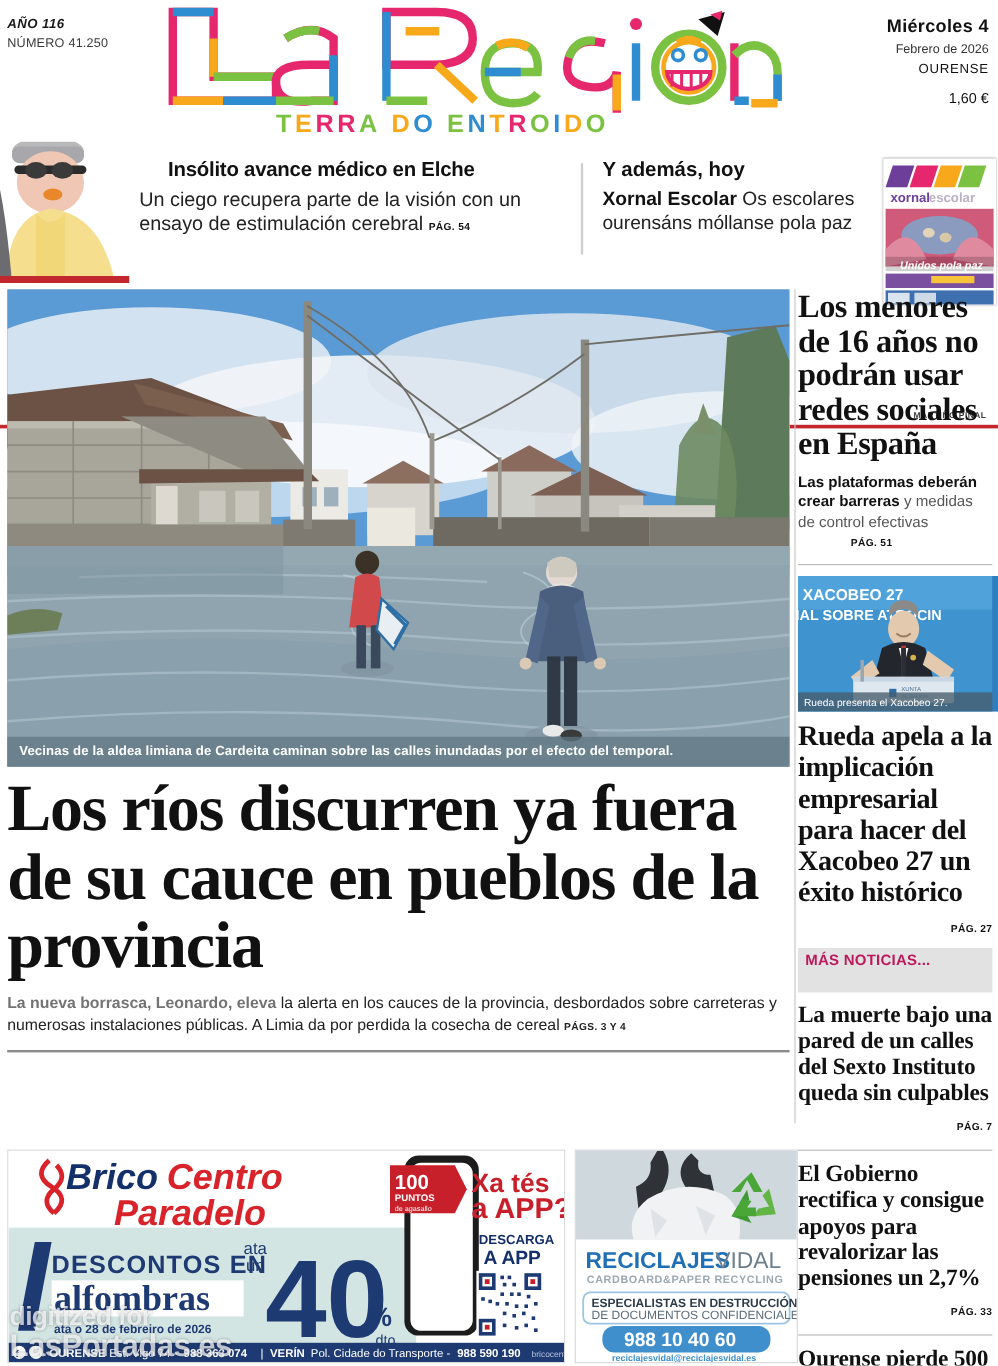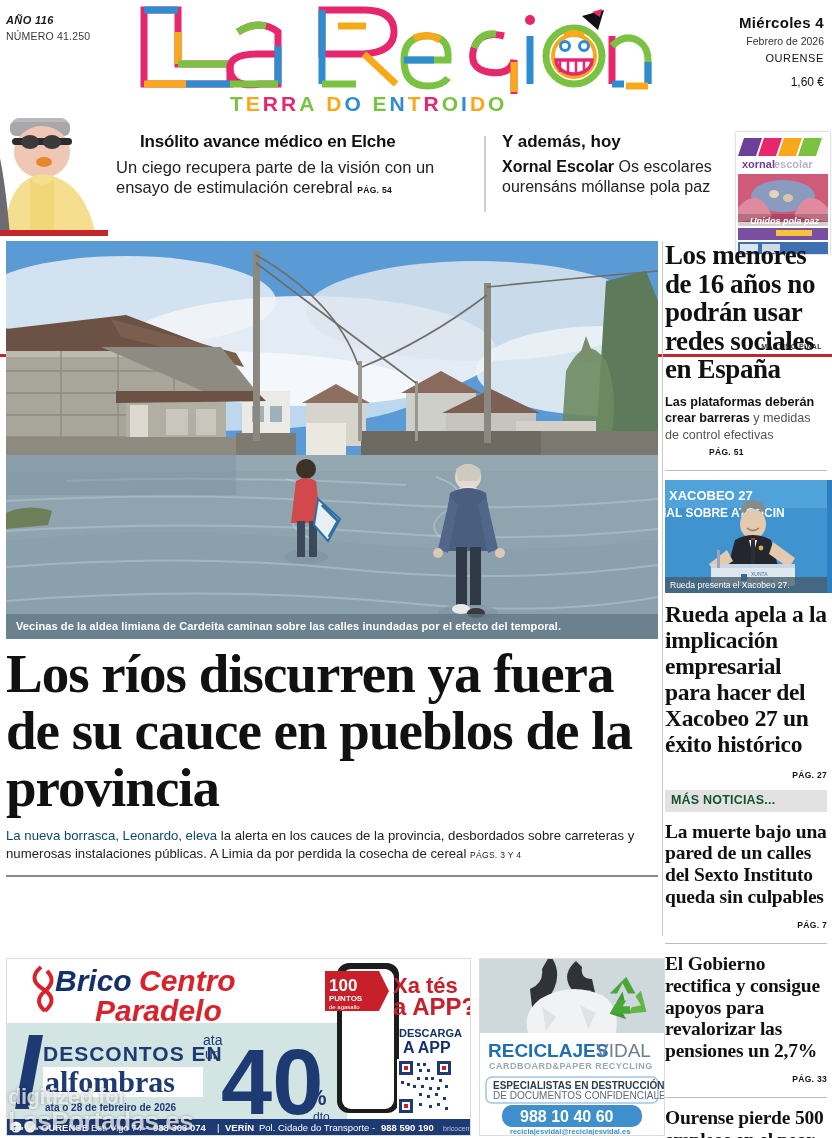--- a/index.html
+++ b/index.html
@@ -58,39 +58,39 @@
   .side-border{ position:absolute; left:662px; top:0; width:1px; height:695px; background:#c9c9c9;}
 
   
   .main-photo { position:relative; width:652px; height:398px; overflow:hidden; background:#9fb6c4;}
   .photo-cap { position:absolute; left:0; bottom:0; width:652px; padding:6px 10px 7px 10px;
      background:rgba(95,118,130,.72); color:#fff; font-size:11px; font-weight:bold; letter-spacing:.1px;}
 
   .main-head { margin-top:6px; font-family:"Liberation Serif", serif; font-weight:bold;
      font-size:55px; line-height:1.04; letter-spacing:-1px; color:#111; }
   .main-deck { margin-top:10px; font-size:13.2px; line-height:1.38; color:#222;}
-  .main-deck b { font-weight:normal; color:#0c4a6e;}
-  .main-deck .pag { font-size:8.5px; font-weight:normal; letter-spacing:.3px;}
+  .main-deck b { font-weight:bold; color:#737373;}
+  .main-deck .pag { font-size:8.5px; font-weight:bold; letter-spacing:.3px;}
   .grayrule{ margin-top:12px; width:652px; height:2px; background:#8b8b8b;}
 
   
   .side-head { font-family:"Liberation Serif", serif; font-weight:bold; font-size:27px;
      line-height:1.06; color:#111; letter-spacing:-.4px;}
   .side-deck { margin-top:10px; font-size:12.6px; line-height:1.3; color:#555;}
   .side-deck b { color:#111; font-weight:bold;}
   .pagtag { font-size:8.5px; font-weight:bold; color:#111; letter-spacing:.3px;margin-left:44px;}
   .hr-side { margin:11px 0 9px 0; height:1px; background:#bdbdbd; width:162px;}
   .side-photo { width:184px; height:113px; overflow:hidden; position:relative; background:#2e7fc0;}
   .side-photo-cap{ position:absolute; left:0; bottom:0; width:162px; padding:3px 5px;
      background:rgba(70,92,108,.78); color:#fff; font-size:8.5px;}
   .side-head2 { margin-top:9px; font-family:"Liberation Serif", serif; font-weight:bold;
      font-size:23.5px; line-height:1.1; color:#111; letter-spacing:-.3px;}
   .pag-right { text-align:right; margin-top:6px;}
-  .more-bar { margin-top:8px; background:#e2e2e2; padding:3px 6px 5px 6px;
-     color:#14532d; font-weight:bold; font-size:12.5px; letter-spacing:.2px;}
+  .more-bar { margin-top:8px; background:#e2e2e2; padding:3px 6px 20px 6px;
+     color:#be185d; font-weight:bold; font-size:12.5px; letter-spacing:.2px;}
   .news-item { font-family:"Liberation Serif", serif; font-weight:bold; font-size:19.5px;
      line-height:1.12; color:#111; margin-top:9px; letter-spacing:-.2px;}
 
   
   .ads { position:absolute; left:6px; top:958px; width:820px; height:152px;}
   .ad-brico{ position:absolute; left:0; top:0; width:465px; height:178px; overflow:hidden;
       background:#fff; border:1px solid #dcdcdc;}
   .ad-vidal{ position:absolute; left:473px; top:0; width:186px; height:178px; overflow:hidden;
       background:#e8eef3; border:1px solid #dcdcdc;}
   .watermark{ position:absolute; left:8px; top:1085px; font-family:"Liberation Sans",sans-serif;

